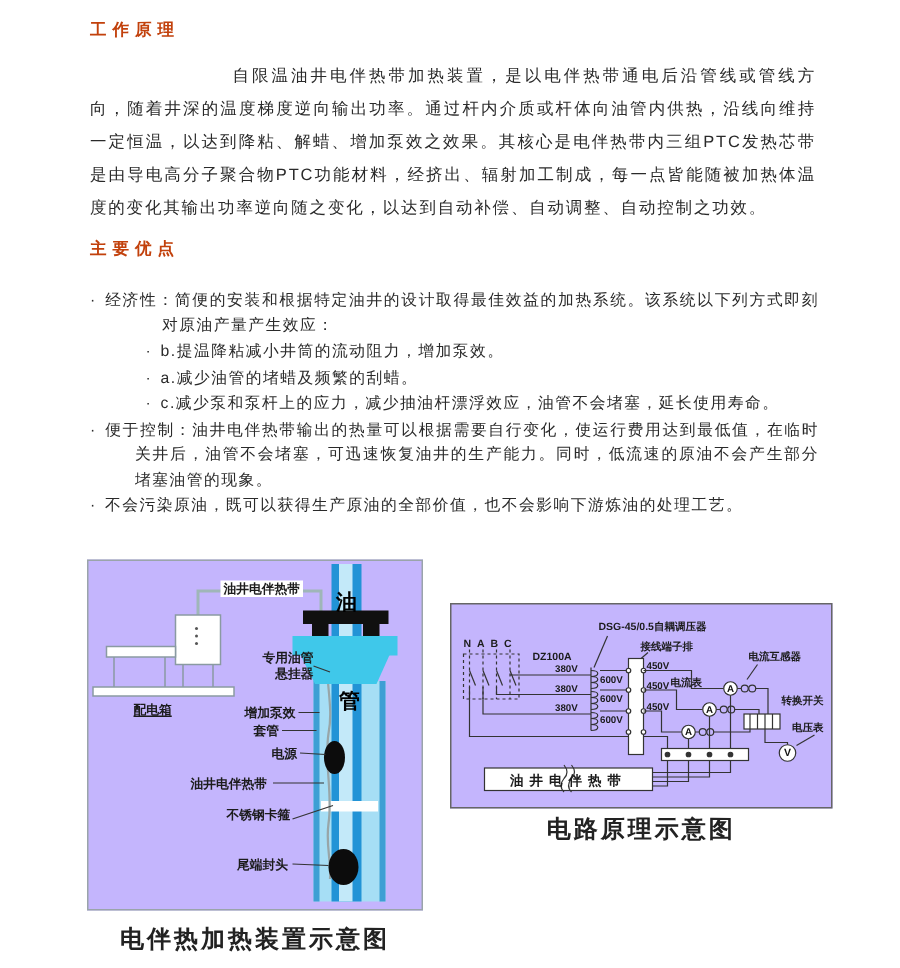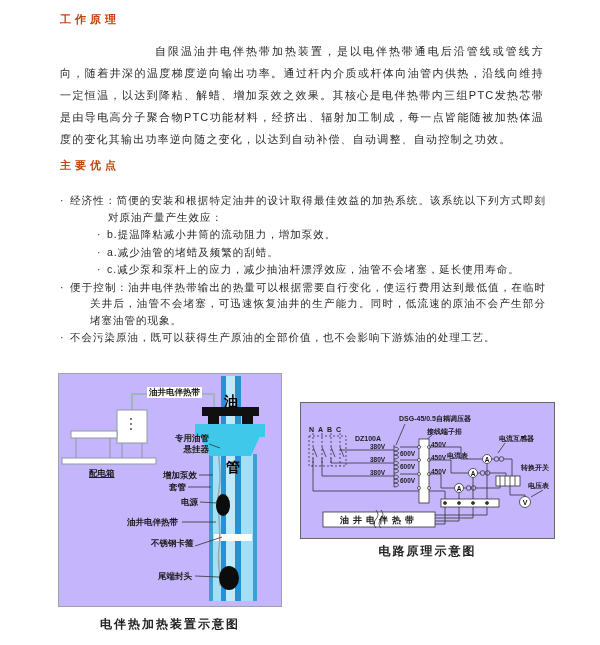--- a/index.html
+++ b/index.html
@@ -29,21 +29,21 @@
   .fig{position:absolute;background:#c4b5fd;}
   .fig-left{left:58px;top:373px;width:222px;height:232px;border:1px solid #9aa4aa;}
   .fig-right{left:300px;top:402px;width:253px;height:135px;border:1px solid #666;}
   .fig svg{position:absolute;left:0;top:0;}
   .dlab{position:absolute;font-weight:bold;color:#1c1c1c;white-space:nowrap;}
   .l85{font-size:8.5px;line-height:11px;}
   .l7{font-size:7px;line-height:8px;}
   .l65{font-size:6.5px;line-height:7px;}
   .pipe-char{position:absolute;font-size:14px;font-weight:bold;color:#000;}
   .caption{
-    position:absolute;text-align:center;font-size:12px;font-weight:bold;
+    position:absolute;text-align:center;font-size:16px;font-weight:bold;
     letter-spacing:2px;color:#222;
   }
   .cap-left{left:58px;top:616px;width:224px;}
   .cap-right{left:300px;top:543px;width:255px;}
   .glyph{position:absolute;text-align:center;color:#111;font-weight:bold;}
 </style>
 </head>
 <body>
 
 <div class="page">

